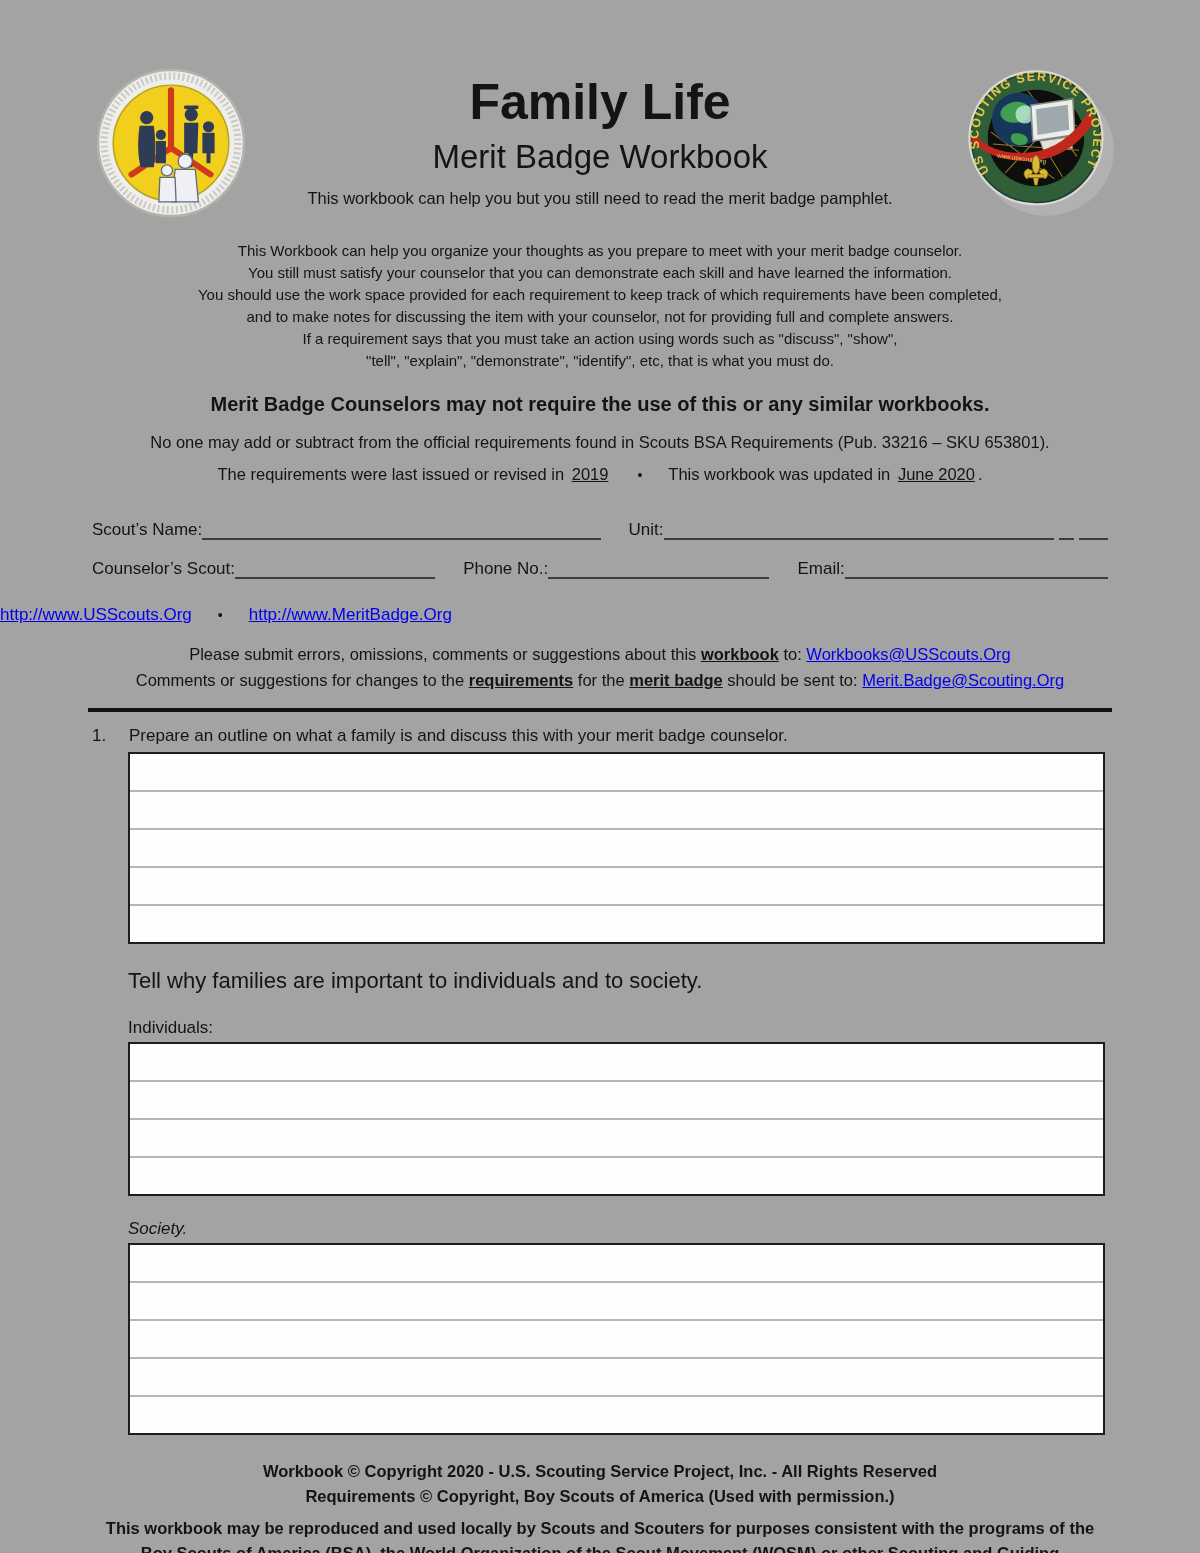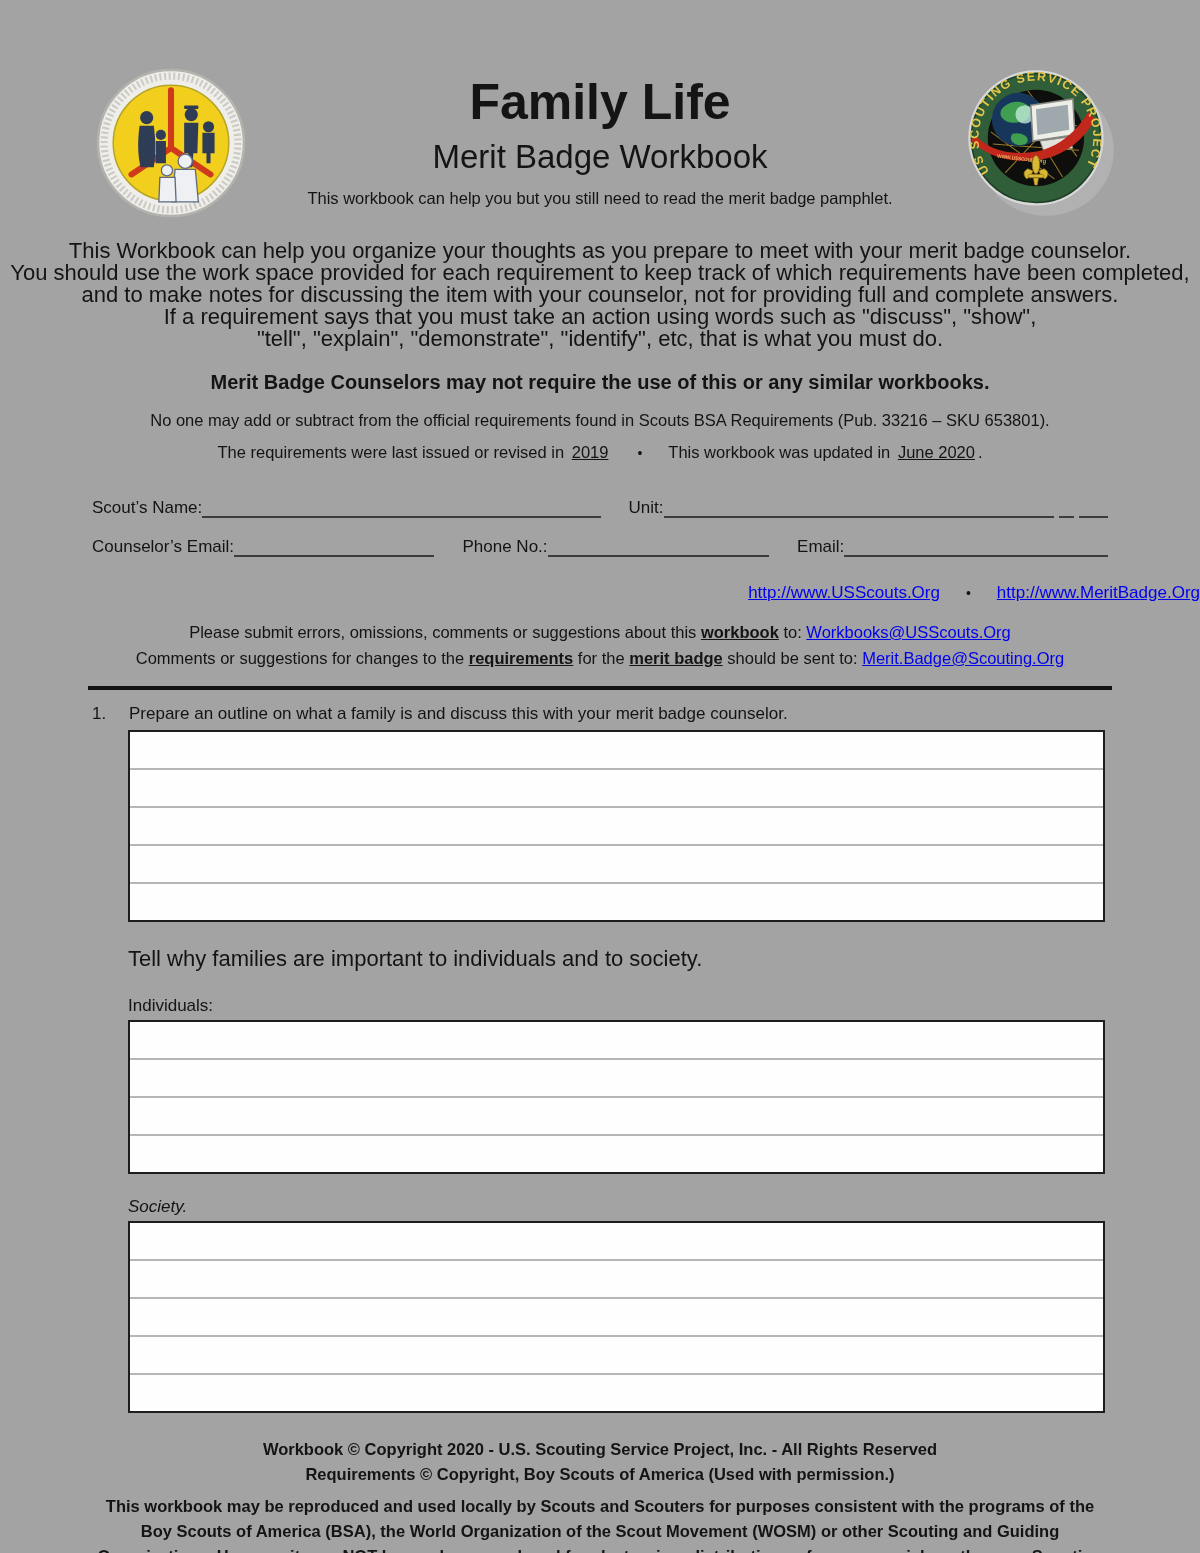--- a/index.html
+++ b/index.html
@@ -10,38 +10,38 @@
   }
   
   header { position:relative; height:232px; }
   .badge-left  { position:absolute; left:96px;  top:68px; width:150px; height:150px; }
   .badge-right { position:absolute; left:956px; top:58px; width:164px; height:164px; }
   .title-block { position:absolute; left:0; right:0; top:76px; text-align:center; }
   .title    { font-size:50px; font-weight:bold; line-height:1.05; }
   .subtitle { font-size:33px; margin-top:9px; }
   .tagline  { font-size:16.5px; margin-top:13px; }
   
-  .intro { text-align:center; font-size:22px; line-height:22px; margin-top:8px; }
+  .intro { text-align:center; font-size:15px; line-height:22px; margin-top:8px; }
   .bold-notice { text-align:center; font-size:20px; font-weight:bold; margin-top:21px; }
   .no-add      { text-align:center; font-size:16.5px; margin-top:17px; }
   .revision    { text-align:center; font-size:16.5px; margin-top:13px; }
   .u { text-decoration:underline; padding:0 3px; }
   .bullet-sep { display:inline-block; margin:0 26px; font-size:14px; }
   
   .form-section { margin:36px 92px 0 92px; font-size:17px; }
   .form-line { display:flex; align-items:flex-end; }
   .form-line + .form-line { margin-top:19px; }
   .lbl { white-space:nowrap; line-height:20px; }
   .fill { border-bottom:2px solid #3c3c3c; height:18px; }
   .grow { flex-grow:1; }
   .gap { margin-left:28px; }
   .fill-group { display:flex; flex-grow:1; align-items:flex-end; }
   .dash { margin-left:5px; }
   
-  .links-line { text-align:right; font-size:17px; margin-top:26px; }
+  .links-line { text-align:left; font-size:17px; margin-top:26px; }
   a.blue-link { color:#0000ee; text-decoration:underline; cursor:pointer; }
   .submit-lines { text-align:center; font-size:16.5px; line-height:26px; margin-top:16px; }
   .bu { font-weight:bold; text-decoration:underline; }
   
   .divider { height:4px; background:#121212; margin:15px 88px 0 88px; }
   .req-line { display:flex; margin:13px 92px 0 92px; font-size:17px; line-height:21px; }
   .req-num { width:37px; flex:none; }
   .answer-box { margin:6px 95px 0 128px; border:2px solid #1d1d1d; background:#fefefe; }
   .answer-row { height:36px; border-top:2px solid #b6b6b6; }
   .answer-row:first-child { border-top:none; }
@@ -126,20 +126,21 @@
         <path id="ring-arc" d="M 35.1 114 A 56 56 0 1 1 120.9 114" fill="none"></path>
         <text font-size="12" font-weight="bold" fill="#e6c64a" letter-spacing="1.5">
           <textPath href="#ring-arc" startOffset="4">US SCOUTING SERVICE PROJECT</textPath>
         </text>
       </svg>
     </div>
   </header>
 
   <div class="intro">
     <div>This Workbook can help you organize your thoughts as you prepare to meet with your merit badge counselor.</div>
+    <div>You still must satisfy your counselor that you can demonstrate each skill and have learned the information.</div>
     <div>You should use the work space provided for each requirement to keep track of which requirements have been completed,</div>
     <div>and to make notes for discussing the item with your counselor, not for providing full and complete answers.</div>
     <div>If a requirement says that you must take an action using words such as "discuss", "show",</div>
     <div>"tell", "explain", "demonstrate", "identify", etc, that is what you must do.</div>
   </div>
 
   <div class="bold-notice">Merit Badge Counselors may not require the use of this or any similar workbooks.</div>
 
   <div class="no-add">No one may add or subtract from the official requirements found in Scouts BSA Requirements (Pub.  33216 – SKU 653801).</div>
 
@@ -154,21 +155,21 @@
       <span class="lbl">Scout’s Name:</span>
       <span class="fill grow" style="flex-grow:1.02;"></span>
       <span class="lbl gap">Unit:</span>
       <span class="fill-group">
         <span class="fill grow"></span>
         <span class="fill dash" style="width:15px;"></span>
         <span class="fill dash" style="width:29px;"></span>
       </span>
     </div>
     <div class="form-line">
-      <span class="lbl">Counselor’s Email:</span>
+      <span class="lbl">Counselor’s Scout:</span>
       <span class="fill grow" style="flex-grow:0.95;"></span>
       <span class="lbl gap">Phone No.:</span>
       <span class="fill grow" style="flex-grow:1.05;"></span>
       <span class="lbl gap">Email:</span>
       <span class="fill grow" style="flex-grow:1.25;"></span>
     </div>
   </div>
 
   <div class="links-line">
     <a class="blue-link">http://www.USScouts.Org</a><span class="bullet-sep">•</span><a class="blue-link">http://www.MeritBadge.Org</a>

